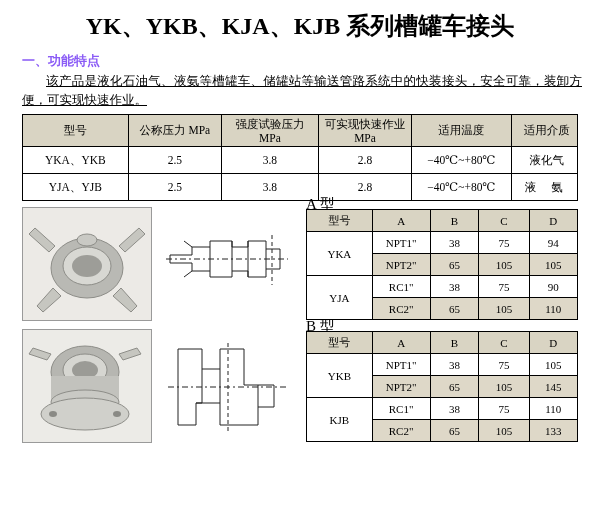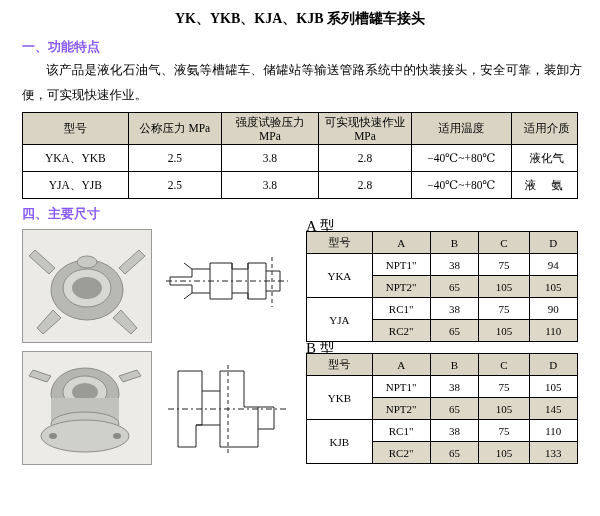--- a/index.html
+++ b/index.html
@@ -18,36 +18,37 @@
   }
   .page {
     position: relative;
     width: 600px;
     height: 516px;
   }
   .title {
     text-align: center;
     font-family: "Liberation Serif", "DejaVu Serif", serif;
     font-weight: bold;
-    font-size: 14px;
+    font-size: 24px;
     letter-spacing: 0px;
     padding-top: 10px;
     padding-bottom: 6px;
   }
   .sec-head {
     color: #8b5cf6;
     font-weight: bold;
     font-size: 13px;
     margin: 4px 0 2px 22px;
   }
   .para {
     font-size: 12.5px;
-    line-height: 25px;
+    line-height: 19px;
     margin: 0 18px 0 22px;
     text-align: justify;
+    text-decoration: underline;
   }
   .para .indent {
     display: inline-block;
     width: 24px;
   }
   .mat-line {
     font-size: 12.5px;
     margin: 1px 0 0 22px;
     line-height: 17px;
   }
@@ -186,21 +187,20 @@
         <td class="c1">2.5</td>
         <td class="c2">3.8</td>
         <td class="c3">2.8</td>
         <td class="c4">−40℃~+80℃</td>
         <td class="c5 wide-sp">液 氨</td>
       </tr>
     </tbody>
       </table>
   </div>
 
-  <div class="sec-head dim-head">四、主要尺寸</div>
 
   <div class="dims">
 
     <div class="row-block">
       <div class="photo">
         <svg width="128" height="112" viewBox="0 0 128 112">
           <rect x="0" y="0" width="128" height="112" fill="#eceae6"></rect>
           <ellipse cx="64" cy="60" rx="36" ry="30" fill="#b9b9b4" stroke="#8d8d88" stroke-width="1"></ellipse>
           <ellipse cx="64" cy="58" rx="24" ry="19" fill="#d8d8d3" stroke="#8d8d88" stroke-width="1"></ellipse>
           <ellipse cx="64" cy="58" rx="15" ry="11" fill="#9d9d98"></ellipse>

